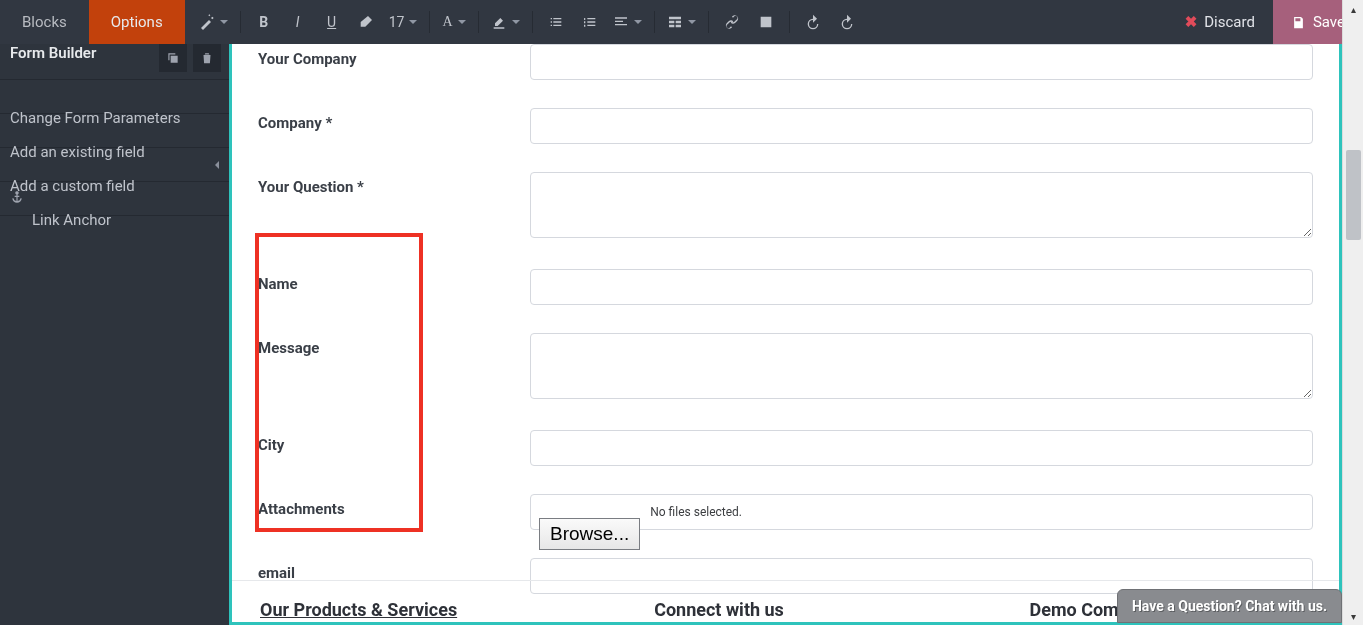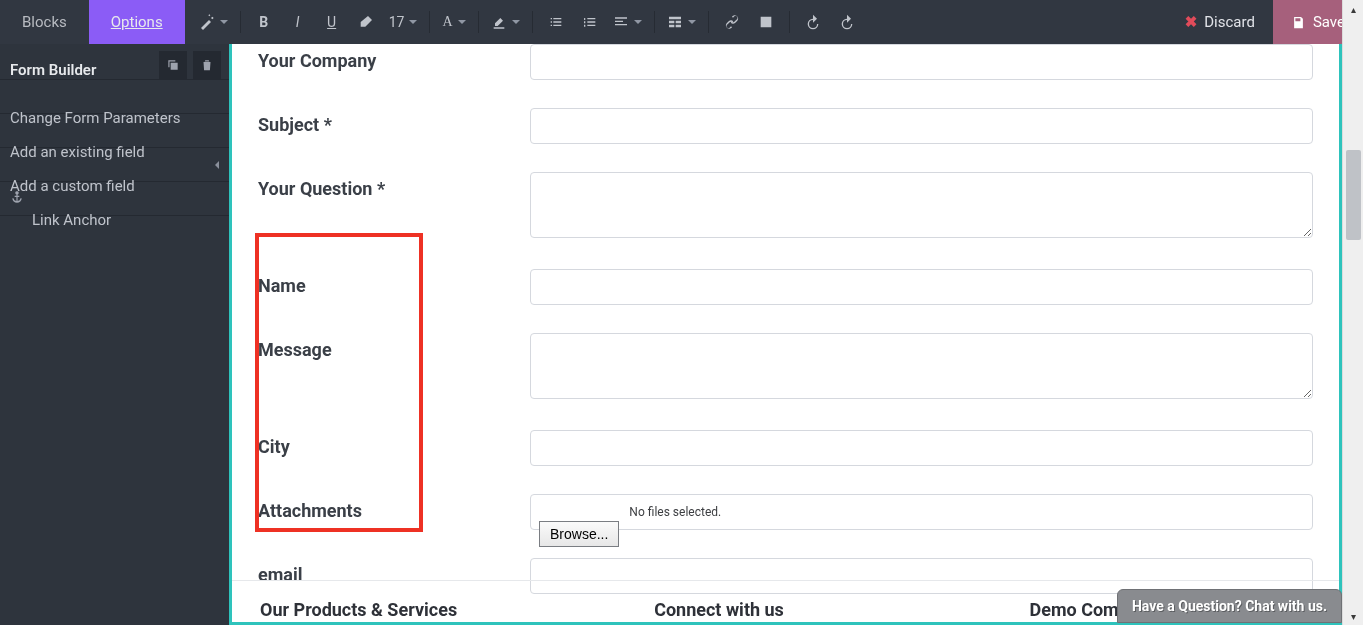--- a/index.html
+++ b/index.html
@@ -25,23 +25,22 @@
   .tab-group { display: flex; }
   .tab {
     display: flex;
     align-items: center;
     padding: 0 22px;
     cursor: pointer;
     font-size: 15px;
     color: #b8bbc1;
   }
   .tab.active {
-    background: #8b5cf6;
+    background: #c2410c;
     color: #e7e9ec;
-    text-decoration: underline;
   }
   .fmt-tools {
     display: flex;
     align-items: center;
     gap: 0;
     padding-left: 8px;
     flex: 1;
   }
   .fmt-tools .tbtn {
     display: inline-flex;
@@ -96,21 +95,21 @@
     position: absolute;
     top: 44px; left: 0;
     width: 229px;
     bottom: 0;
     background: #2e343d;
     color: #cfd3da;
     font-size: 15px;
   }
   .panel-header {
     display: flex;
-    align-items: flex-end;
+    align-items: flex-start;
     height: 36px;
     padding: 0 8px 0 10px;
     border-bottom: 1px solid #242931;
   }
   .panel-header .title {
     flex: 1;
     font-weight: 600;
     color: #e7e9ec;
   }
   .panel-header .icon-sm {
@@ -159,21 +158,21 @@
   .form-row {
     display: flex;
     align-items: flex-start;
     margin-bottom: 28px;
   }
   .form-row .field-label {
     width: 272px;
     font-weight: 700;
     color: #3a3f47;
     padding-top: 6px;
-    font-size: 18px;
+    font-size: 15px;
   }
   .form-row .field-ctl { flex: 1; }
   .form-input, .form-textarea {
     width: 100%;
     border: 1px solid #d5d8de;
     border-radius: 4px;
     height: 36px;
     padding: 6px 10px;
     font-size: 14px;
     background: #fff;
@@ -182,21 +181,21 @@
   .file-wrap {
     display: flex;
     align-items: center;
     border: 1px solid #d5d8de;
     border-radius: 4px;
     height: 36px;
     padding: 3px 8px;
     gap: 10px;
   }
   .browse-btn {
-    font-size: 14px;
+    font-size: 19px;
     padding: 4px 10px;
     border: 1px solid #7a7d82;
     background: linear-gradient(#fafafa,#e7e7e7);
     cursor: pointer;
     margin-top: 44px;
   }
   .file-status { color: #3c3e41; font-size: 12px; }
 
   .highlight-box {
     position: absolute;
@@ -225,21 +224,21 @@
     position: absolute;
     left: 0; right: 0;
     bottom: -2px;
     border-top: 1px solid #e6e8eb;
     padding: 18px 28px 4px 28px;
     display: flex;
     font-size: 18px;
     font-weight: 700;
     color: #2e3138;
   }
-  .footer-strip .col1 { flex: 1.05; }
+  .footer-strip .col1 { flex: 1.05; text-decoration: underline; }
   .footer-strip .col2 { flex: 1; }
   .footer-strip .col3 { flex: 0.75; text-align:left; position: relative; }
   .footer-strip .sep { color: #8e939b; font-weight: 400; font-size: 14px; }
   .footer-strip .lnk { color: #1aa99e; font-weight: 400; font-size: 14px; }
 
   
   .chat-bubble {
     position: absolute;
     right: 21px;
     bottom: 2px;
@@ -417,21 +416,21 @@
 <div class="main">
  <div class="main-inner">
   <div class="form-area">
 
     <div class="form-row">
       <div class="field-label">Your Company</div>
       <div class="field-ctl"><input class="form-input" style=""></div>
     </div>
 
     <div class="form-row">
-      <div class="field-label">Subject *</div>
+      <div class="field-label">Company *</div>
       <div class="field-ctl"><input class="form-input" style=""></div>
     </div>
 
     <div class="form-row">
       <div class="field-label">Your Question *</div>
       <div class="field-ctl"><textarea class="form-textarea" style=""></textarea></div>
     </div>
 
     <div class="form-row">
       <div class="field-label">Name</div>

